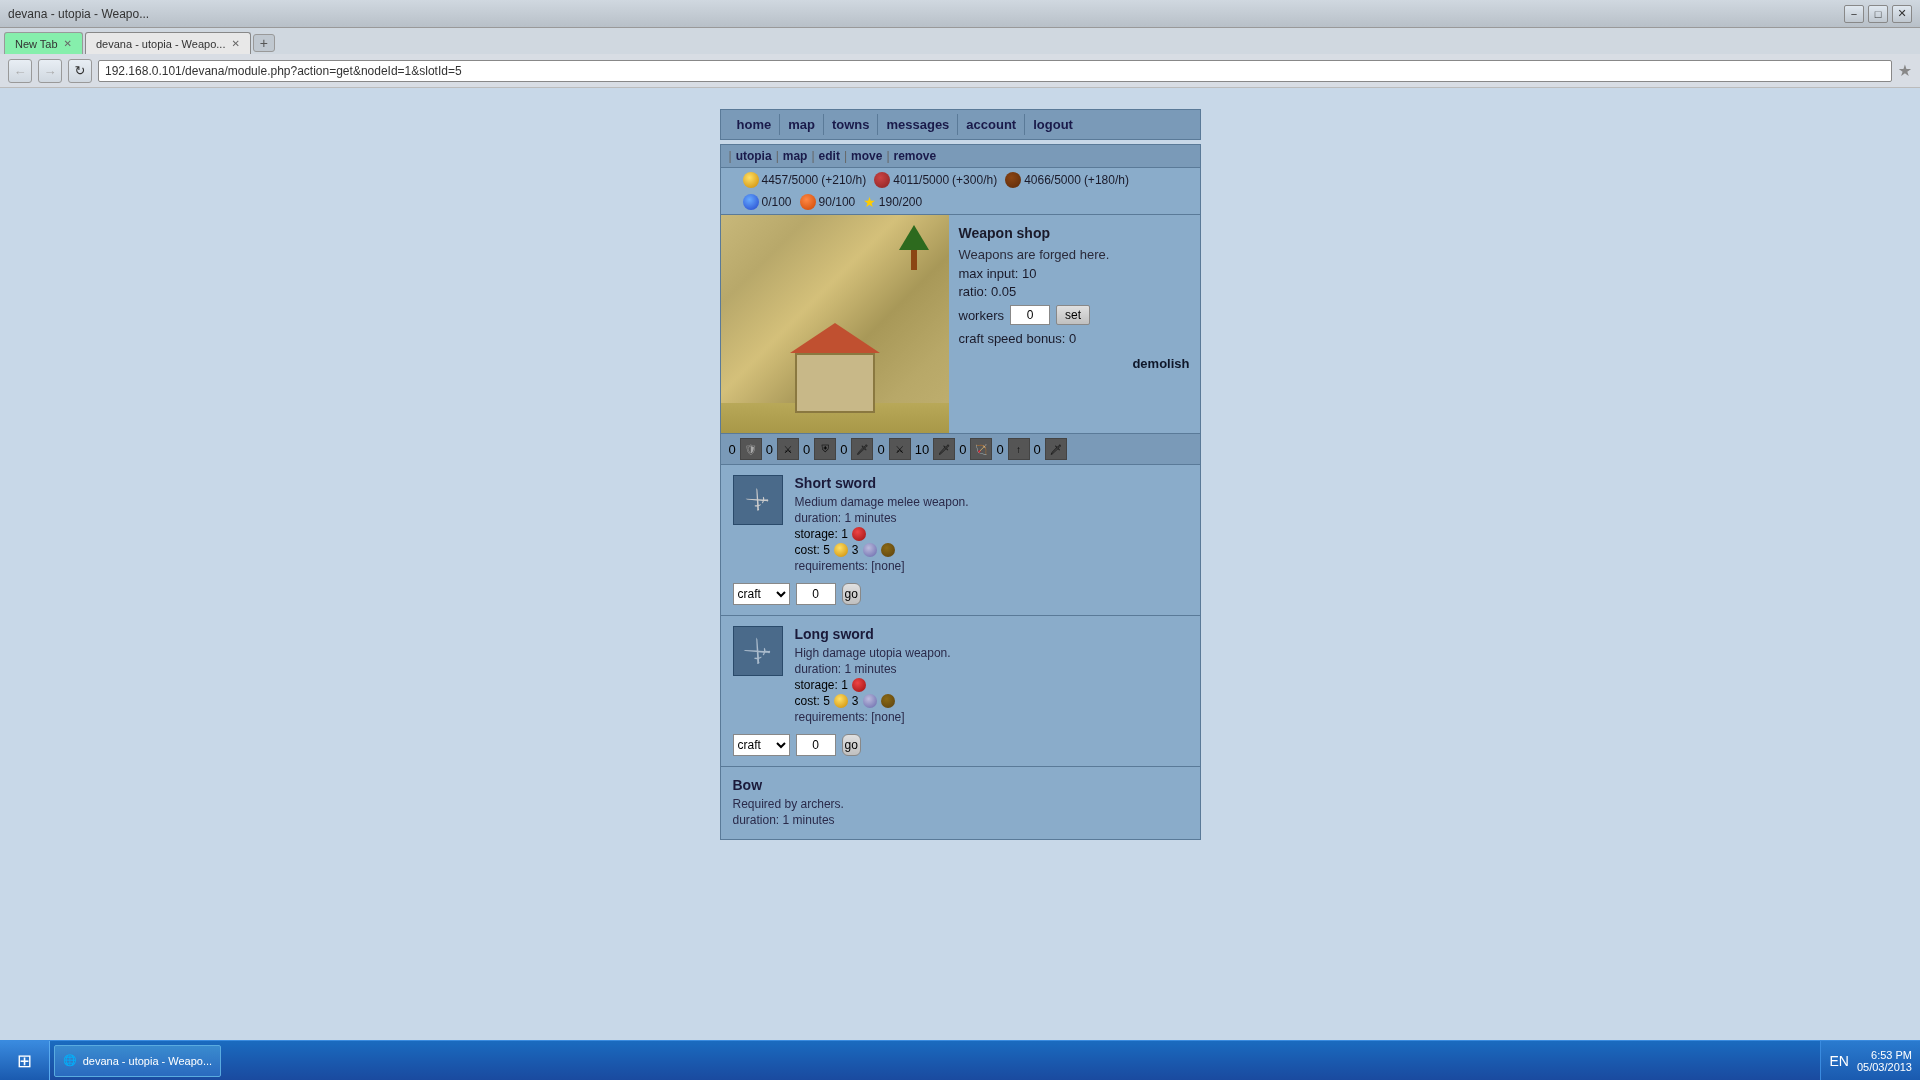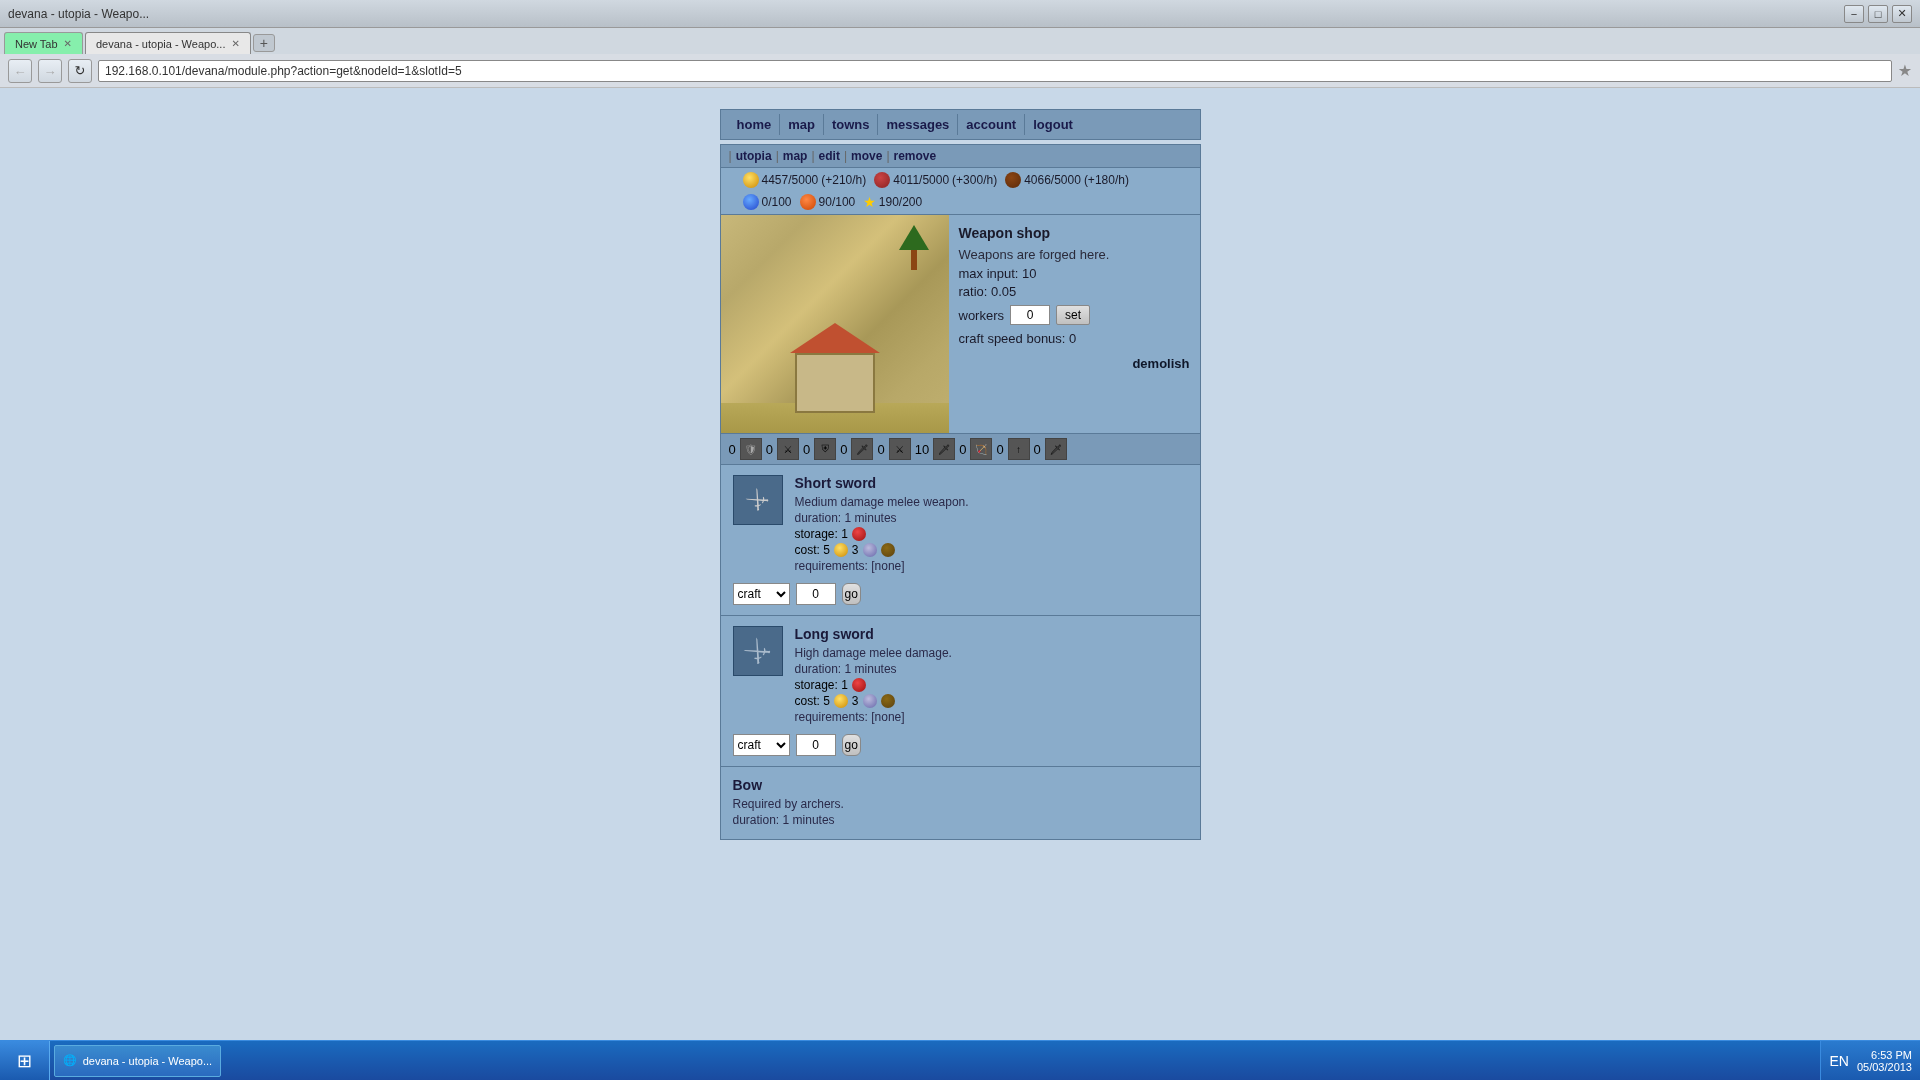--- a/index.html
+++ b/index.html
@@ -695,21 +695,21 @@
           </div>
         </div>
 
         <div class="weapon-card">
           <div class="weapon-body">
             <div class="weapon-img">
               <span style="color:#aabbcc; font-size:28px; transform:rotate(-45deg); display:inline-block;">⚔</span>
             </div>
             <div class="weapon-details">
               <div class="weapon-header">Long sword</div>
-              <div class="weapon-desc">High damage melee damage.</div>
+              <div class="weapon-desc">High damage utopia weapon.</div>
               <div class="weapon-desc">duration: 1 minutes</div>
               <div class="weapon-row">
                 <span>storage: 1</span>
                 <span class="small-icon icon-red"></span>
               </div>
               <div class="weapon-row">
                 <span>cost: 5</span>
                 <span class="small-icon icon-gold"></span>
                 <span>3</span>
                 <span class="small-icon icon-ore"></span>

